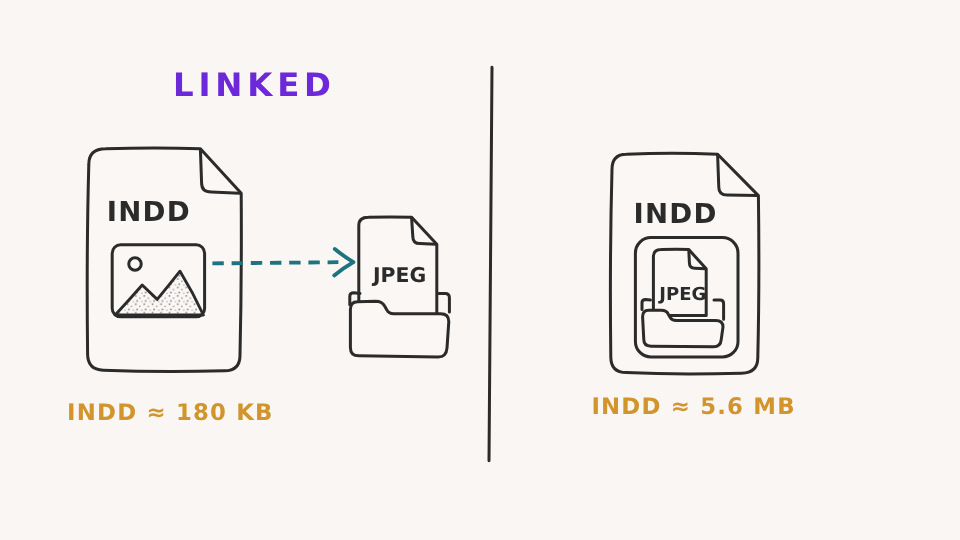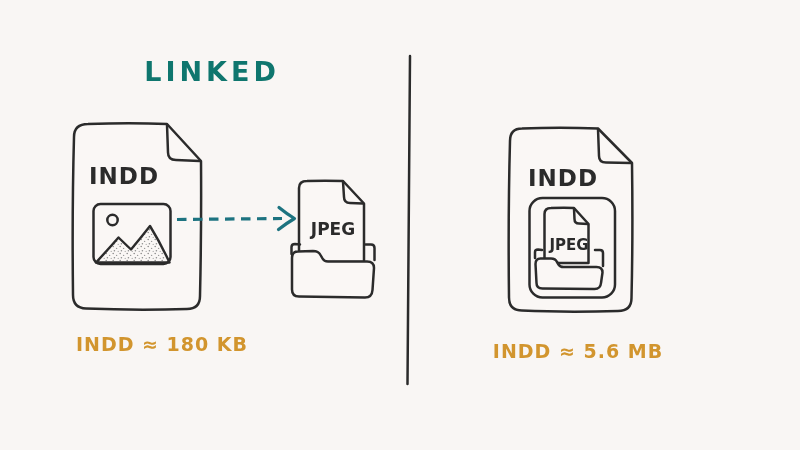--- a/index.html
+++ b/index.html
@@ -8,21 +8,21 @@
     width: 800px;
     height: 450px;
     background: #f9f6f4;
     overflow: hidden;
     font-family: "DejaVu Sans", "Liberation Sans", sans-serif;
   }
   .hand-text {
     position: absolute;
     transform: translateX(-50%);
     font-weight: bold;
-    color: #0f766e;
+    color: #6d28d9;
     white-space: nowrap;
     user-select: none;
   }
   .panel-title {
     font-size: 27px;
     letter-spacing: 4px;
     top: 56px;
   }
   .size-caption {
     font-size: 19px;
@@ -116,16 +116,16 @@
       <g>
         <path class="ink" stroke-width="2.2" d="M 535,258 L 535,252 Q 535,249.5 538,249.5 L 542,250"></path>
         <path class="ink" stroke-width="2.2" d="M 603,266 L 603,253 Q 603,250 600,250 L 595,250"></path>
         <path class="ink-fill" stroke-width="2.4" d="M 535.5,264 Q 535.5,258.5 540.5,258.5 L 551,258.5 Q 555.5,258.5 557,262 L 558.5,264.5 Q 560,267 563.5,267 L 596.5,267 Q 602.5,267 602.5,272.5 L 601,283 Q 600.5,289 594.5,289 L 542.5,288.5 Q 536.5,288.5 536.5,283 Z"></path>
       </g>
     </g>
   </svg>
 
   <div class="hand-text panel-title" style="left:212px;">LINKED</div>
 
-  <div class="hand-text size-caption" style="left:142px; top:333px;margin-left:20px;">INDD ≈ 180 KB</div>
-  <div class="hand-text size-caption" style="left:578px; top:340px;">INDD ≈ 5.6 MB</div>
+  <div class="hand-text size-caption" style="left:142px; top:333px;">INDD ≈ 180 KB</div>
+  <div class="hand-text size-caption" style="left:578px; top:328px;">INDD ≈ 5.6 MB</div>
 
 </div>
 
 </body></html>

